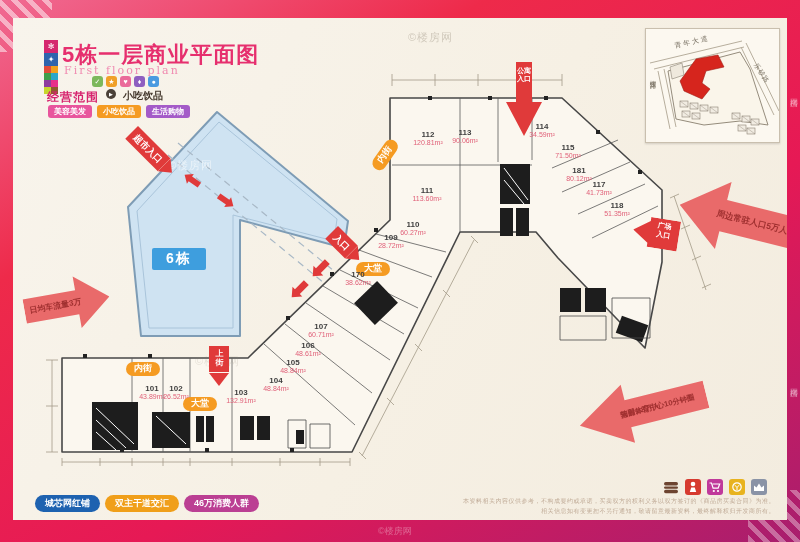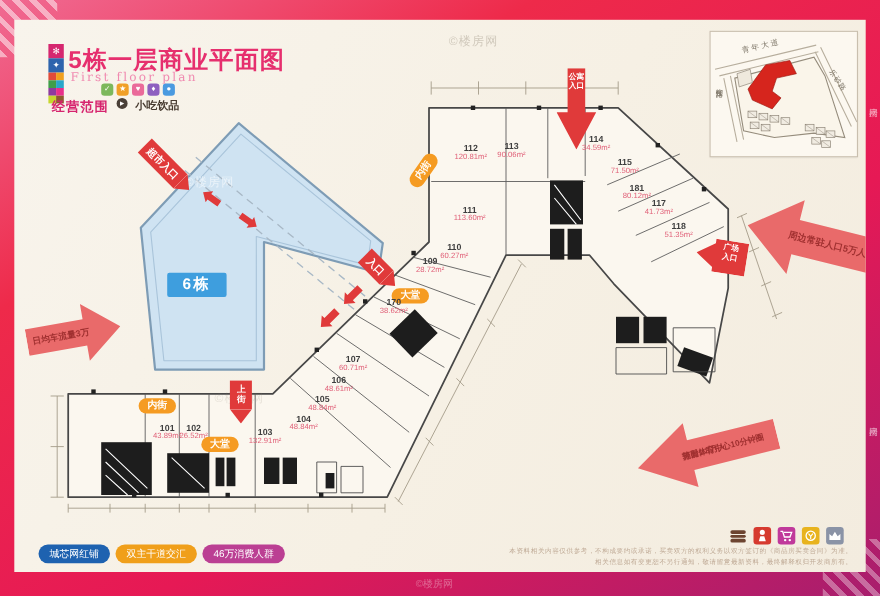--- a/index.html
+++ b/index.html
@@ -31,21 +31,21 @@
   .unit{transform:translate(-50%,-50%);text-align:center;line-height:1.15;white-space:nowrap}
   .unit b{display:block;font-size:8px;color:#3f3f3f}
   .unit i{display:block;font-style:normal;font-size:7px;color:#e06078}
   .oval{background:#f59b22;color:#fff;font-size:9px;font-weight:bold;padding:1px 8px;border-radius:9px;white-space:nowrap;line-height:1.3}
   .b6{background:#3e9ede;color:#fff;font-size:14px;font-weight:bold;padding:2px 14px;border-radius:2px;letter-spacing:2px}
   .banner{display:flex;align-items:stretch;height:18px;transform-origin:0 0}
   .banner .bx{background:#e03a3a;color:#fff;font-size:9px;font-weight:bold;line-height:18px;padding:0 5px;white-space:nowrap}
   .banner svg{display:block}
   .barrow span{position:absolute;top:50%;transform:translateY(-50%);color:#a03030;font-weight:bold;white-space:nowrap}
   .pills{display:flex;gap:5px}
-  .pills span{color:#fff;font-size:9px;font-weight:normal;padding:2px 10px;border-radius:9px;white-space:nowrap}
+  .pills span{color:#fff;font-size:9px;font-weight:bold;padding:2px 10px;border-radius:9px;white-space:nowrap}
   .ficons{display:flex;gap:6px}
   .ficons .fi{width:16px;height:16px;border-radius:3px}
   .disc{position:absolute;right:25px;text-align:right;font-size:6px;color:#c0ab97;letter-spacing:.5px}
   .roadlbl{color:#7a7264;font-size:7px;letter-spacing:2px;white-space:nowrap}
   .vert{writing-mode:vertical-rl}
 </style>
 </head>
 <body>
 
 <div class="frame">
@@ -151,20 +151,25 @@
       <b style="background:#7cb85c">✓</b>
       <b style="background:#f0a028">★</b>
       <b style="background:#ea6a9a">♥</b>
       <b style="background:#8e5fc0">♦</b>
       <b style="background:#4a9ae0">●</b>
     </div>
     <div class="abs scope" style="left:47px;top:89px">
       <span class="lbl">经营范围</span>
       <i class="play">▶</i>
       <span class="val">小吃饮品</span>
+    </div>
+    <div class="abs tags" style="left:48px;top:105px">
+      <span style="background:#e8559d">美容美发</span>
+      <span style="background:#f59b22">小吃饮品</span>
+      <span style="background:#a45bc8">生活购物</span>
     </div>
 
     <div class="abs" style="left:645px;top:28px;width:133px;height:113px;background:#fcf8f0;border:1px solid #c9bfae;box-shadow:0 1px 2px rgba(0,0,0,.15)">
       <svg width="133" height="113" viewBox="0 0 133 113">
         <path d="M4,34 L96,12 M8,40 L98,18" stroke="#b7ae9d" stroke-width="1" fill="none"></path>
         <path d="M12,42 L24,100 M18,40 L30,98" stroke="#b7ae9d" stroke-width="1" fill="none"></path>
         <path d="M100,14 L133,82 M95,18 L128,86" stroke="#b7ae9d" stroke-width="1" fill="none"></path>
         <path d="M22,42 L94,23 L104,40 L122,96 L94,92 L58,96 L30,90 Z" fill="#faf5ea" stroke="#958c7c" stroke-width="1"></path>
         <path d="M34,52 L50,30 L72,26 L78,38 L60,42 L56,54 L64,60 L56,70 L38,62 Z" fill="#d6251d" stroke="#9e1b14" stroke-width=".6"></path>
         <path d="M24,38 L36,34 L38,46 L26,50 Z" fill="#efe9dd" stroke="#8a8173" stroke-width=".6"></path>

